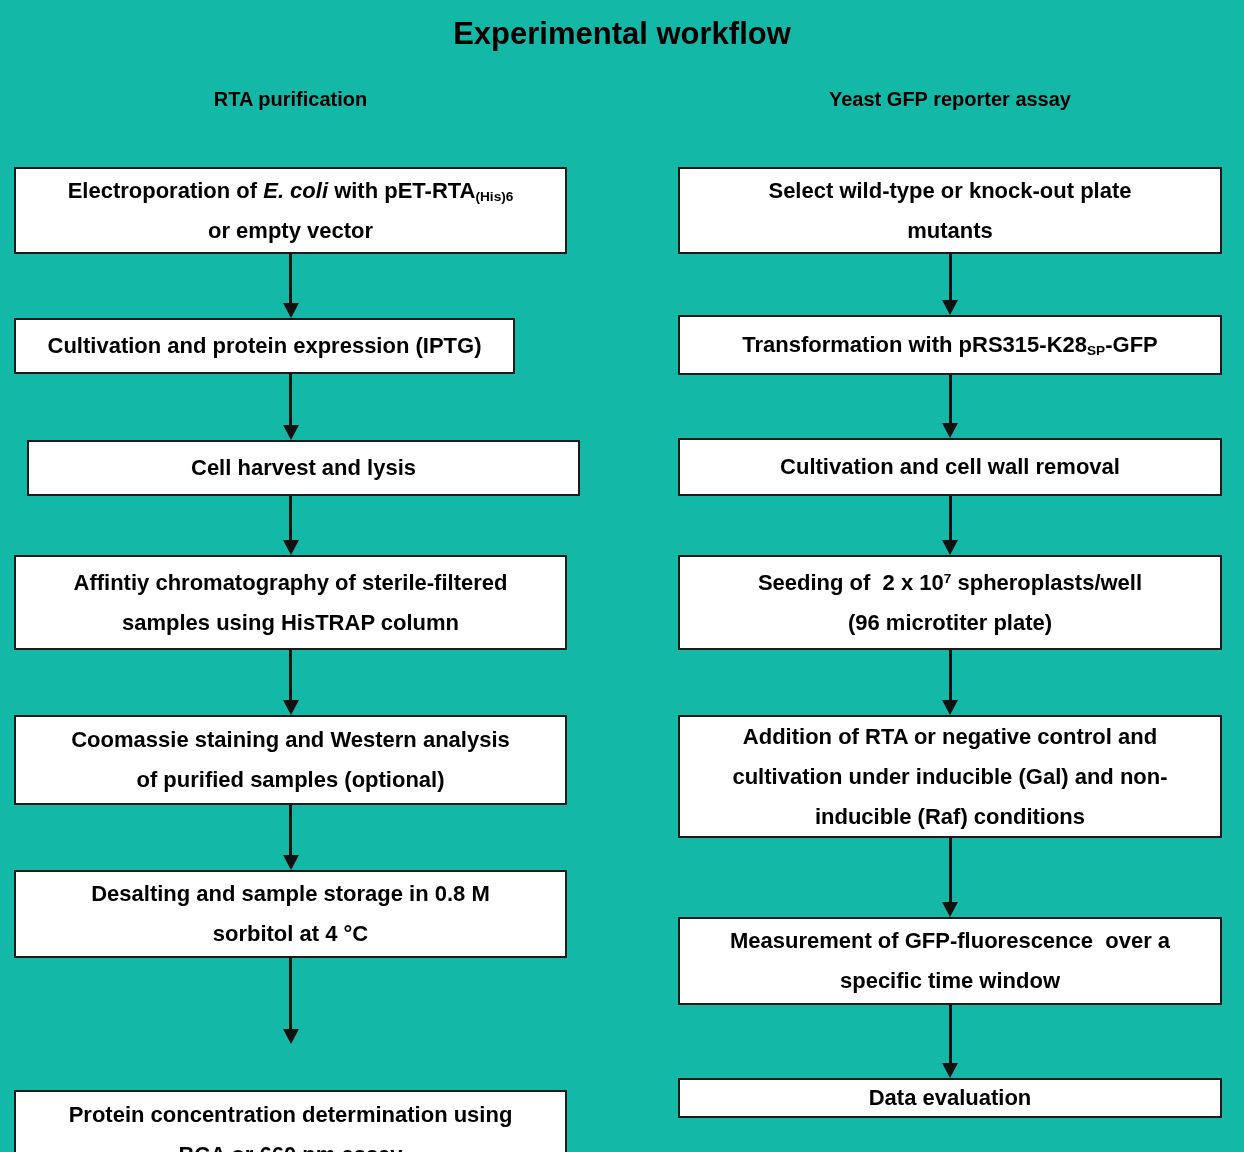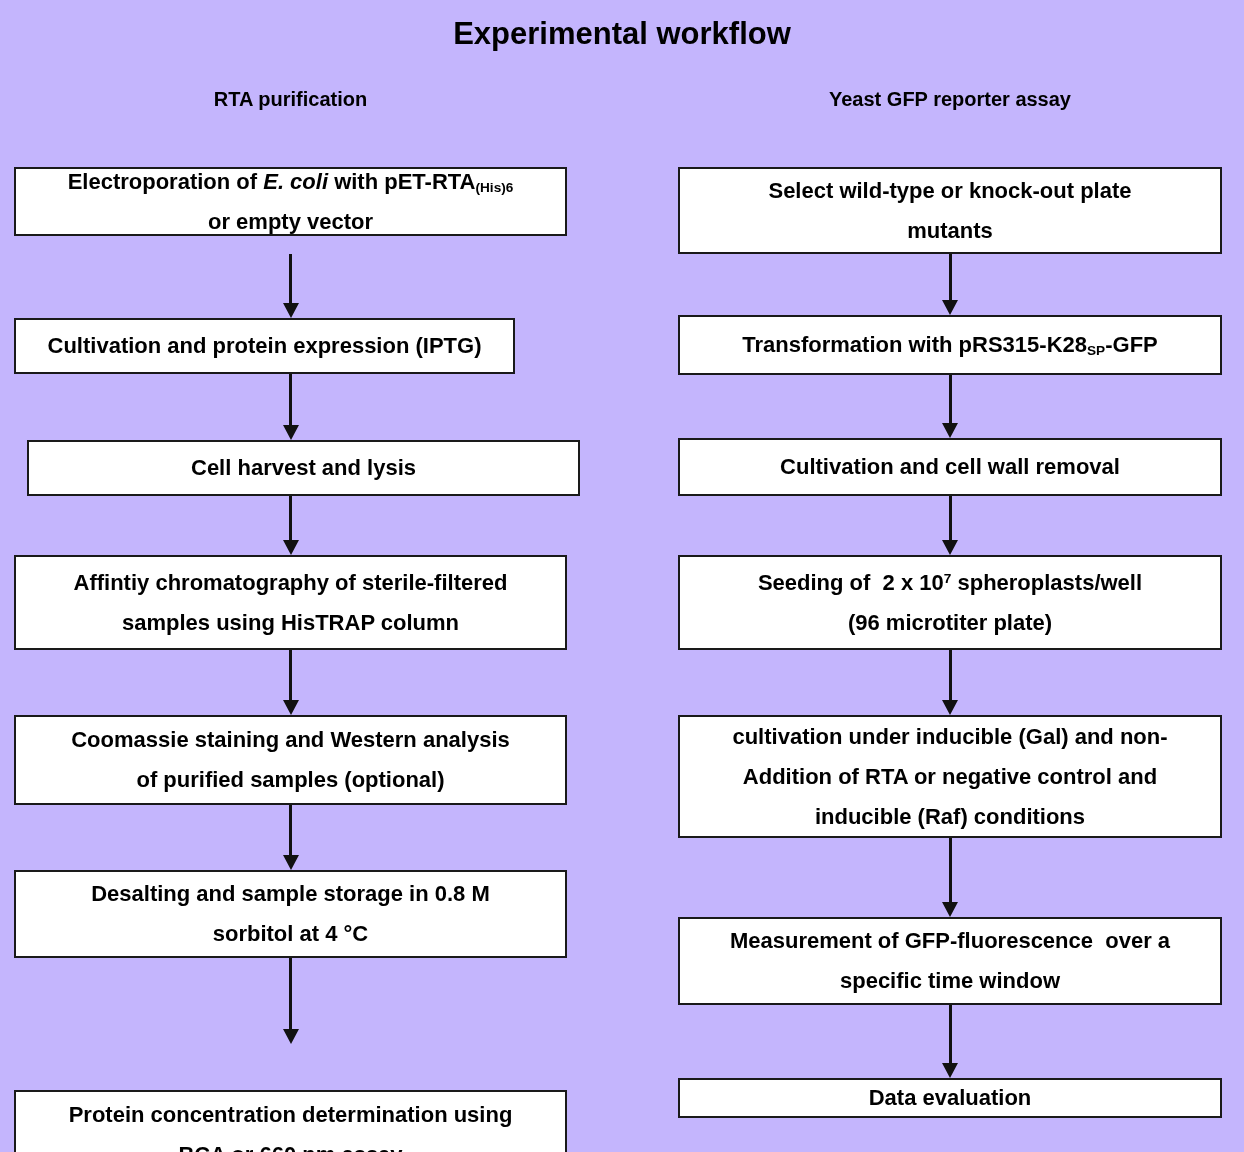--- a/index.html
+++ b/index.html
@@ -1,17 +1,17 @@
 <!DOCTYPE html>
 <html><head>
 <meta charset="utf-8">
 <style>
   html,body{margin:0;padding:0;background:#ffffff;}
   body{width:1244px;height:1152px;font-family:"Liberation Sans",sans-serif;color:#000;}
-  .page{position:relative;width:1244px;height:1152px;background:#c4b5fd;overflow:hidden;}
+  .page{position:relative;width:1244px;height:1152px;background:#14b8a6;overflow:hidden;}
   .title{position:absolute;top:16px;left:0;width:1244px;text-align:center;
          font-size:31px;font-weight:bold;}
   .col-header{position:absolute;top:88px;text-align:center;font-size:20px;font-weight:bold;}
   .flow-box{position:absolute;box-sizing:border-box;border:2px solid #1a1a1a;background:#fff;
             display:flex;flex-direction:column;justify-content:center;align-items:center;
             font-size:22px;font-weight:bold;}
   .box-line{white-space:pre;line-height:40px;text-align:center;}
   .box-line i{font-style:italic;}
   .box-line sub{font-size:0.62em;line-height:0;vertical-align:baseline;position:relative;bottom:-0.25em;}
   .box-line sup{font-size:0.62em;line-height:0;vertical-align:baseline;position:relative;top:-0.5em;}
@@ -21,21 +21,21 @@
                 border-top:15px solid #111;}
 </style>
 </head>
 <body>
 
 <div class="page">
   <div class="title">Experimental workflow</div>
   <div class="col-header" style="left:14px;width:553px;">RTA purification</div>
   <div class="col-header" style="left:678px;width:544px;">Yeast GFP reporter assay</div>
   <div>
-      <div class="flow-box" style="left: 14px; top: 167px; width: 553px; height: 69px;">
+      <div class="flow-box" style="left: 14px; top: 167px; width: 553px; height: 87px;">
         <div class="box-line"><span>Electroporation of </span><i>E. coli</i><span> with pET-RTA</span><sub>(His)6</sub></div>
         <div class="box-line"><span>or empty vector</span></div>
       </div>
       <div class="arrow" style="left: 289px; top: 254px; height: 49px;"></div>
       <div class="flow-box" style="left: 14px; top: 318px; width: 501px; height: 56px;">
         <div class="box-line"><span>Cultivation and protein expression (IPTG)</span></div>
       </div>
       <div class="arrow" style="left: 289px; top: 374px; height: 51px;"></div>
       <div class="flow-box" style="left: 27px; top: 440px; width: 553px; height: 56px;">
         <div class="box-line"><span>Cell harvest and lysis</span></div>
@@ -74,22 +74,22 @@
       <div class="flow-box" style="left: 678px; top: 438px; width: 544px; height: 58px;">
         <div class="box-line"><span>Cultivation and cell wall removal</span></div>
       </div>
       <div class="arrow" style="left: 948.5px; top: 496px; height: 44px;"></div>
       <div class="flow-box" style="left: 678px; top: 555px; width: 544px; height: 95px;">
         <div class="box-line"><span>Seeding of  2 x 10</span><sup>7</sup><span> spheroplasts/well</span></div>
         <div class="box-line"><span>(96 microtiter plate)</span></div>
       </div>
       <div class="arrow" style="left: 948.5px; top: 650px; height: 50px;"></div>
       <div class="flow-box" style="left: 678px; top: 715px; width: 544px; height: 123px;">
+        <div class="box-line"><span>Addition of RTA or negative control and</span></div>
         <div class="box-line"><span>cultivation under inducible (Gal) and non-</span></div>
-        <div class="box-line"><span>Addition of RTA or negative control and</span></div>
         <div class="box-line"><span>inducible (Raf) conditions</span></div>
       </div>
       <div class="arrow" style="left: 948.5px; top: 838px; height: 64px;"></div>
       <div class="flow-box" style="left: 678px; top: 917px; width: 544px; height: 88px;">
         <div class="box-line"><span>Measurement of GFP-fluorescence  over a</span></div>
         <div class="box-line"><span>specific time window</span></div>
       </div>
       <div class="arrow" style="left: 948.5px; top: 1005px; height: 58px;"></div>
       <div class="flow-box" style="left: 678px; top: 1078px; width: 544px; height: 40px;">
         <div class="box-line"><span>Data evaluation</span></div>

